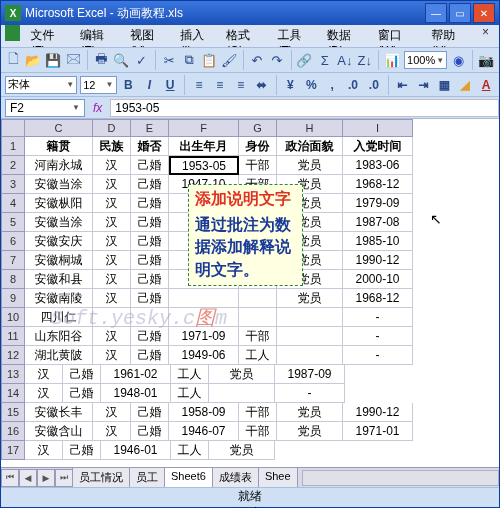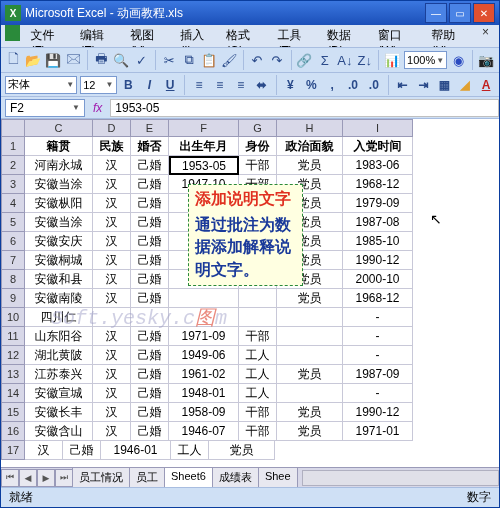--- a/index.html
+++ b/index.html
@@ -41,21 +41,21 @@
 .tooltip .t1 { color:#e03020; font-weight:bold; margin-bottom:4px; }
 .tooltip .t2 { color:#1a3a9a; font-weight:bold; line-height:1.4; }
 .watermark { position:absolute; left:50px; top:185px; font-size:20px; color:rgba(160,160,200,0.5); font-style:italic; font-family:Liberation Mono, monospace; z-index:5; }
 .watermark .red { color:rgba(220,60,40,0.6); }
 .cursor-arrow { position:absolute; left:429px; top:92px; font-size:14px; color:#000; z-index:12; }
 .sheet-tabs { height:20px; background:#d8d8e8; display:flex; align-items:center; border-top:1px solid #9a9ab8; font-size:11px; }
 .tnav { width:18px; height:18px; border:1px solid #9a9ab8; background:#e8e8f0; display:flex; align-items:center; justify-content:center; cursor:pointer; color:#555; font-size:9px; }
 .stab { padding:2px 6px; background:#e8e8f0; border:1px solid #9a9ab8; margin-left:-1px; cursor:pointer; }
 .stab.active { background:#fff; border-bottom:1px solid #fff; }
 .hscroll { flex:1; height:16px; background:#e0e0e8; margin-left:4px; border:1px solid #b0b0c0; }
-.statusbar { height:20px; background:#cfe0f5; display:flex; align-items:center; padding:0 8px; border-top:1px solid #a8bde0; }
+.statusbar { height:20px; background:#cfe0f5; display:flex; align-items:center; padding:0 8px; border-top:1px solid #a8bde0;flex-direction:column; }
 .statusbar .sleft { flex:1; }
 .dd { font-size:8px; color:#555; }
 </style>
 </head>
 <body>
 
 <div class="window">
 
 <div class="titlebar">
   <div class="icon">X</div>
@@ -293,31 +293,29 @@
           <div class="cell wC">湖北黄陂</div>
           <div class="cell wD">汉</div>
           <div class="cell wE">己婚</div>
           <div class="cell wF">1949-06</div>
           <div class="cell wG">工人</div>
           <div class="cell wH"></div>
           <div class="cell wI">-</div>
         </div>
         <div class="row">
           <div class="row-h">13</div>
-          <div class="cell wC">江苏泰兴</div>
           <div class="cell wD">汉</div>
           <div class="cell wE">己婚</div>
           <div class="cell wF">1961-02</div>
           <div class="cell wG">工人</div>
           <div class="cell wH">党员</div>
           <div class="cell wI">1987-09</div>
         </div>
         <div class="row">
           <div class="row-h">14</div>
-          <div class="cell wC">安徽宣城</div>
           <div class="cell wD">汉</div>
           <div class="cell wE">己婚</div>
           <div class="cell wF">1948-01</div>
           <div class="cell wG">工人</div>
           <div class="cell wH"></div>
           <div class="cell wI">-</div>
         </div>
         <div class="row">
           <div class="row-h">15</div>
           <div class="cell wC">安徽长丰</div>

